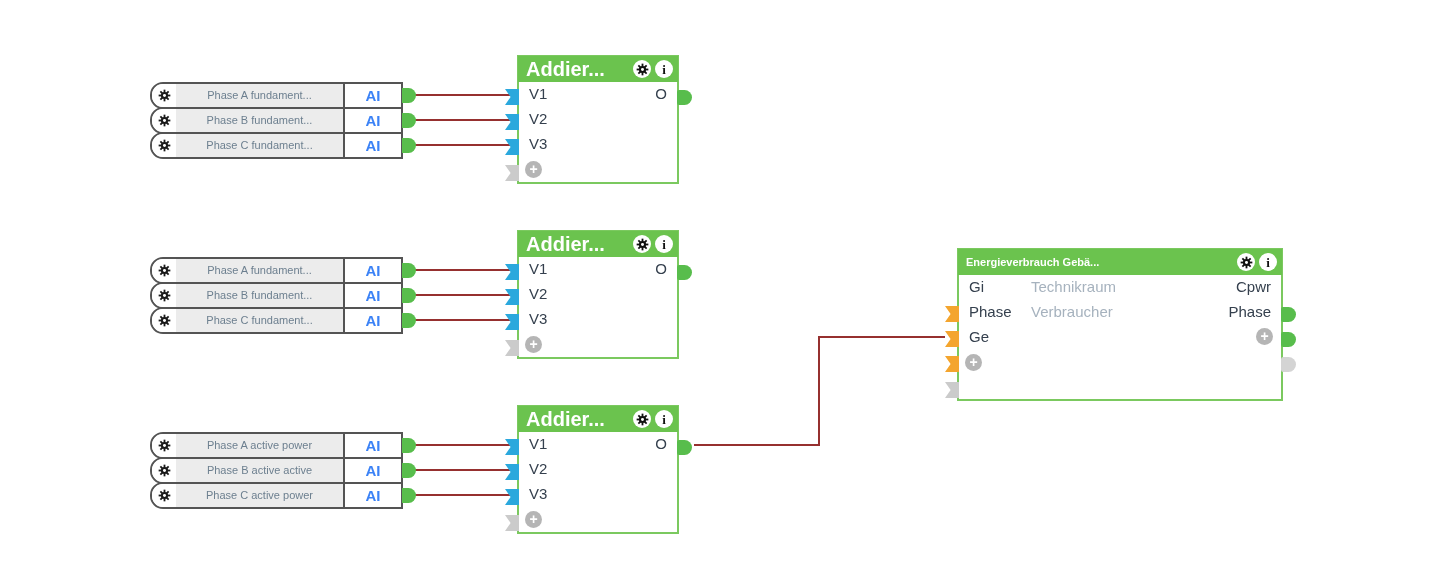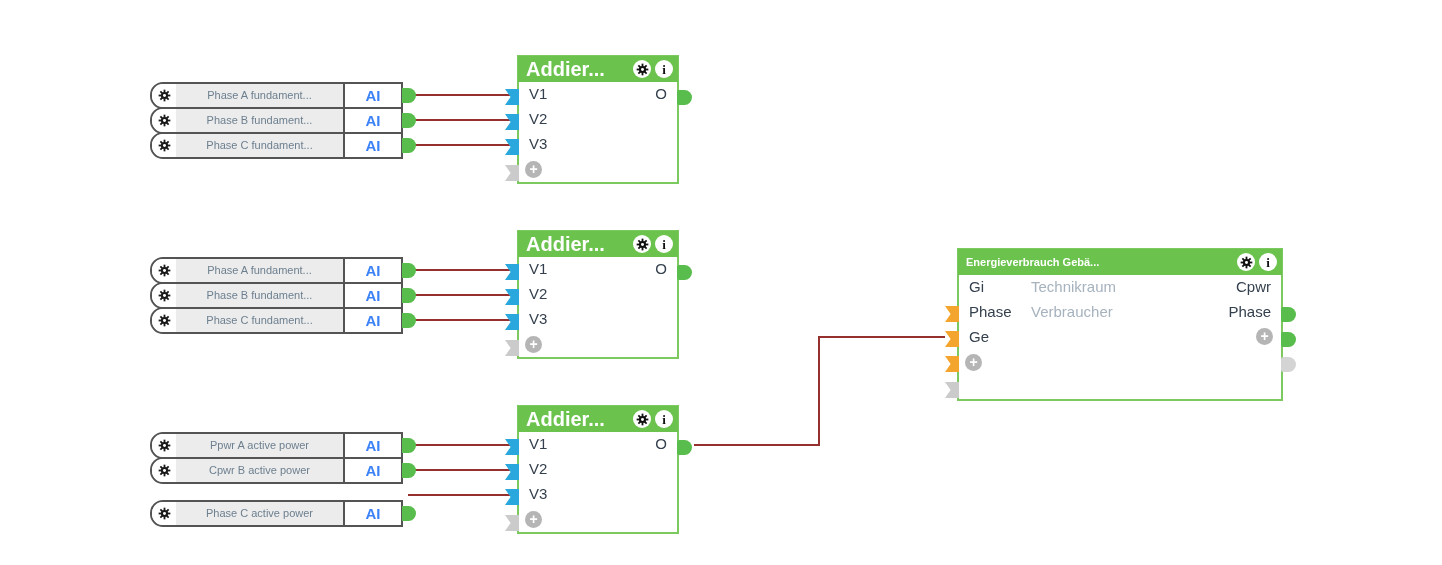--- a/index.html
+++ b/index.html
@@ -232,21 +232,21 @@
               <g transform="rotate(45 10 10)">
                 <rect x="8.6" y="1" width="2.8" height="5"></rect>
                 <rect x="8.6" y="14" width="2.8" height="5"></rect>
                 <rect x="1" y="8.6" width="5" height="2.8"></rect>
                 <rect x="14" y="8.6" width="5" height="2.8"></rect>
               </g>
             </g>
             <circle cx="10" cy="10" r="2.3" fill="#ffffff"></circle>
           </svg>
         </span>
-      <span class="pill-label">Ppwr A active power</span>
+      <span class="pill-label">Phase A active power</span>
     </div>
     <div class="ai-box">AI</div>
     <span class="row-nub"></span>
   </div>
   <div class="input-row" style="left:150px;top:457px">
     <div class="pill">
       <span class="pill-gear">
           <svg viewBox="0 0 20 20">
             <g fill="currentColor">
               <circle cx="10" cy="10" r="5.5"></circle>
@@ -257,26 +257,26 @@
               <g transform="rotate(45 10 10)">
                 <rect x="8.6" y="1" width="2.8" height="5"></rect>
                 <rect x="8.6" y="14" width="2.8" height="5"></rect>
                 <rect x="1" y="8.6" width="5" height="2.8"></rect>
                 <rect x="14" y="8.6" width="5" height="2.8"></rect>
               </g>
             </g>
             <circle cx="10" cy="10" r="2.3" fill="#ffffff"></circle>
           </svg>
         </span>
-      <span class="pill-label">Cpwr B active power</span>
-    </div>
-    <div class="ai-box">AI</div>
-    <span class="row-nub"></span>
-  </div>
-  <div class="input-row" style="left:150px;top:500px">
+      <span class="pill-label">Phase B active active</span>
+    </div>
+    <div class="ai-box">AI</div>
+    <span class="row-nub"></span>
+  </div>
+  <div class="input-row" style="left:150px;top:482px">
     <div class="pill">
       <span class="pill-gear">
           <svg viewBox="0 0 20 20">
             <g fill="currentColor">
               <circle cx="10" cy="10" r="5.5"></circle>
               <rect x="8.6" y="1" width="2.8" height="5"></rect>
               <rect x="8.6" y="14" width="2.8" height="5"></rect>
               <rect x="1" y="8.6" width="5" height="2.8"></rect>
               <rect x="14" y="8.6" width="5" height="2.8"></rect>
               <g transform="rotate(45 10 10)">

